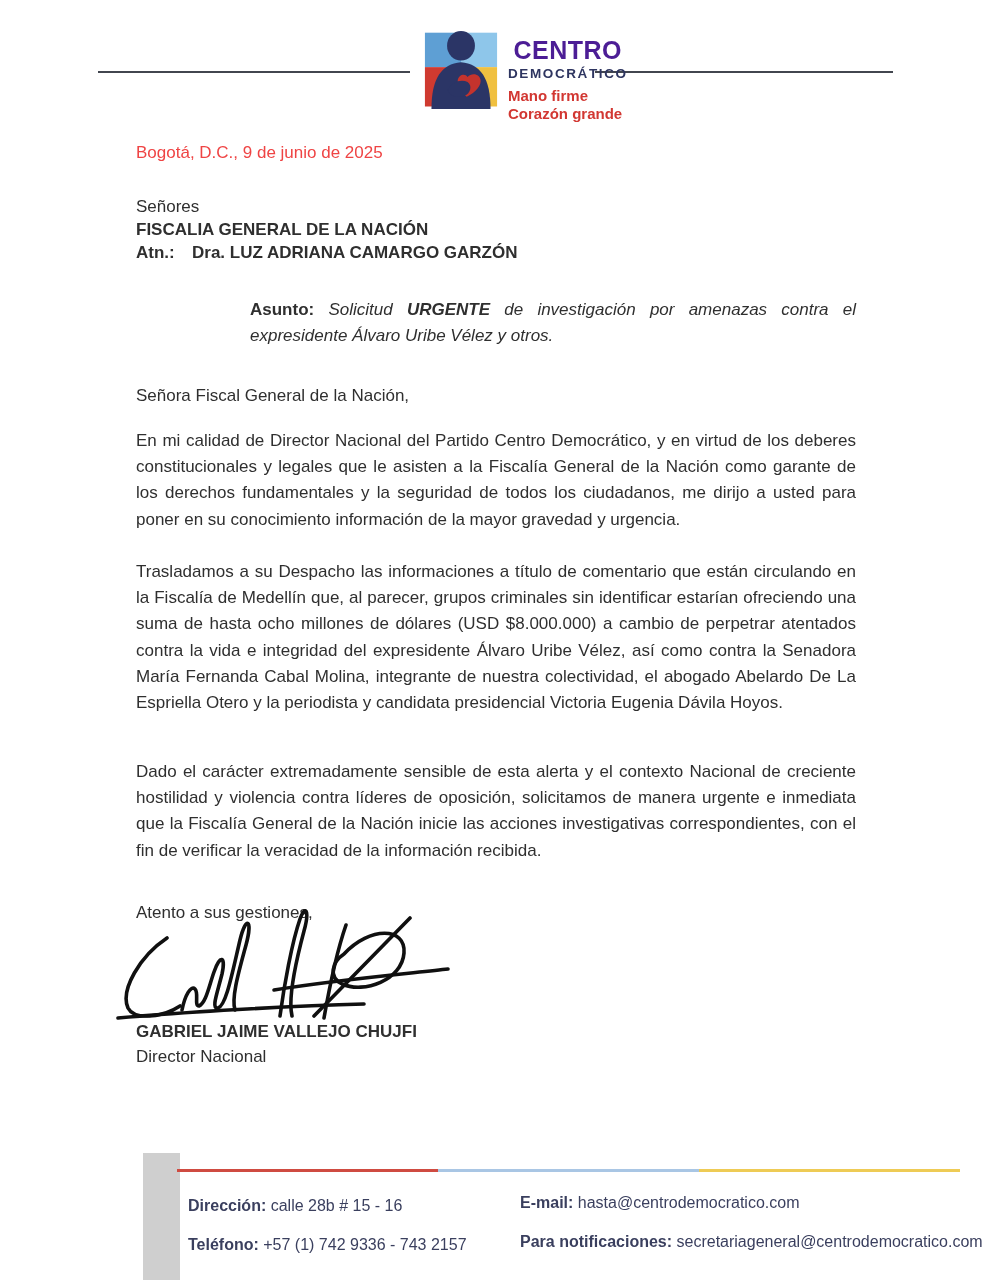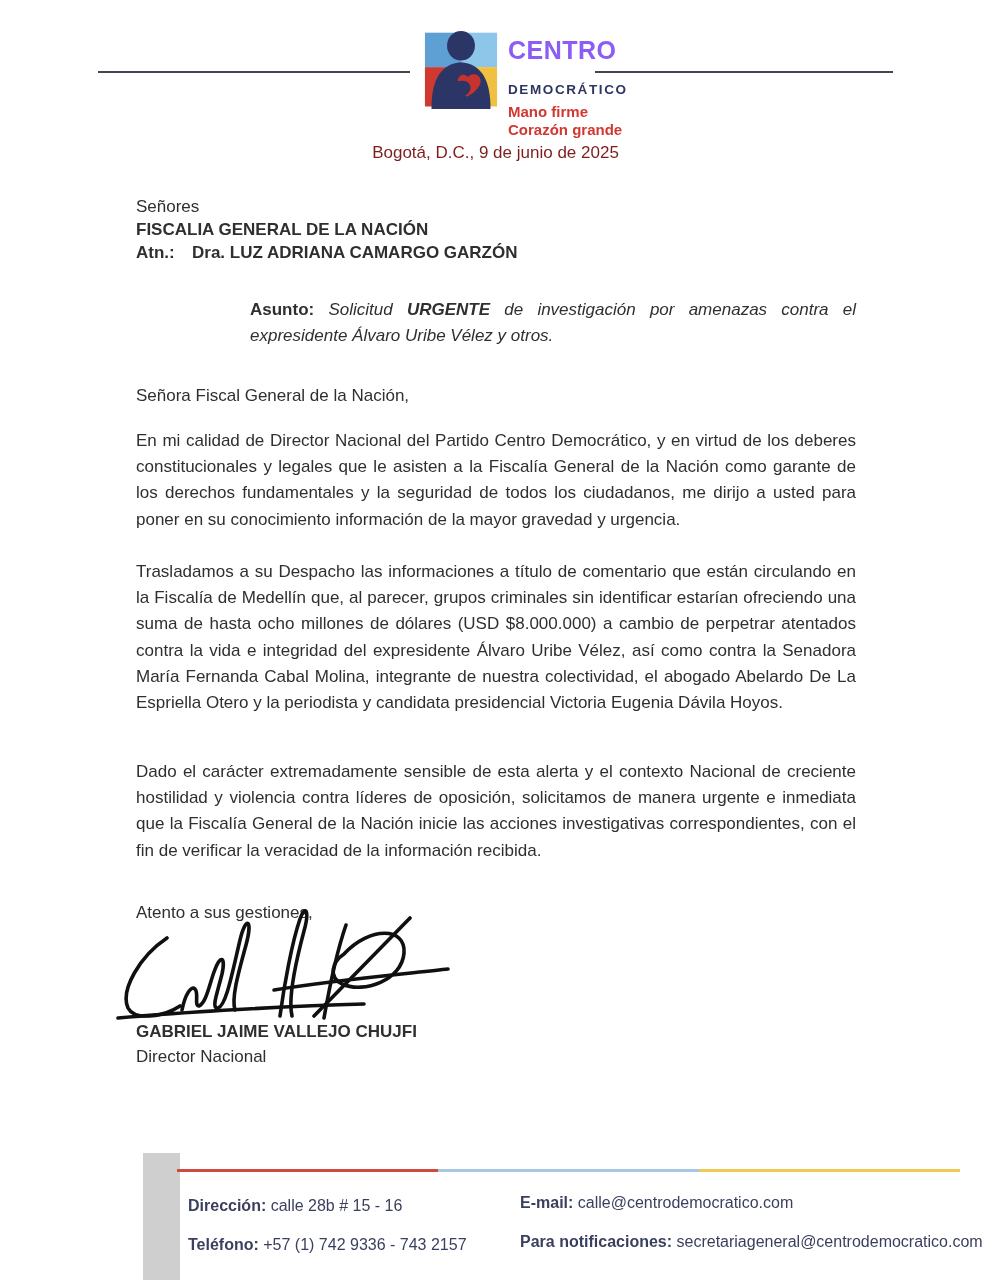--- a/index.html
+++ b/index.html
@@ -11,25 +11,25 @@
     color:#2f2f2f;
     overflow:hidden;
     margin:0 auto;
   }
   
   .rule{position:absolute;height:2px;background:#42464f;top:71px;}
   .rule.left{left:98px;width:312px;}
   .rule.right{left:595px;width:298px;}
   .logo-icon{position:absolute;left:420px;top:31px;width:82px;height:78px;}
   .logo-text{position:absolute;left:508px;top:38px;line-height:1;}
-  .logo-name{font-size:25px;font-weight:800;color:#8b5cf6;letter-spacing:.5px;}
-  .logo-name2{font-size:13.5px;font-weight:800;color:#2e3560;letter-spacing:1.6px;margin-top:20px;}
+  .logo-name{font-size:25px;font-weight:800;color:#4c1d95;letter-spacing:.5px;text-align:center;}
+  .logo-name2{font-size:13.5px;font-weight:800;color:#2e3560;letter-spacing:1.6px;margin-top:4px;}
   .logo-slogan{font-size:15px;font-weight:700;color:#d23732;margin-top:6px;line-height:18px;}
   
-  .dateline{position:absolute;left:136px;top:143px;width:719px;text-align:center;font-size:17px;color:#7f1d1d;}
+  .dateline{position:absolute;left:136px;top:143px;width:719px;text-align:left;font-size:17px;color:#ef4444;}
   .recipient{position:absolute;left:136px;top:183px;font-size:17px;line-height:23px;margin-top:12px;}
   .recipient .bold{font-weight:700;}
   .atn-label{display:inline-block;width:56px;font-weight:700;}
   .indent{padding-left:56px;}
   .subject{position:absolute;left:250px;top:297px;width:606px;font-size:17px;line-height:26px;text-align:justify;}
   .subject .lbl{font-weight:700;font-style:normal;margin-top:48px;}
   .subject .it{font-style:italic;}
   .subject .urg{font-weight:700;font-style:italic;}
   .salutation{position:absolute;left:136px;top:386px;font-size:17px;}
   .para{position:absolute;left:136px;width:720px;font-size:17px;line-height:26.2px;text-align:justify;color:#2f2f2f;}
@@ -142,21 +142,21 @@
     </div>
     <div>
       <b>Teléfono:</b>
       <span>+57 (1) 742 9336 - 743 2157</span>
     </div>
   </div>
 
   <div class="footer-col right">
     <div>
       <b>E-mail:</b>
-      <span>calle@centrodemocratico.com</span>
+      <span>hasta@centrodemocratico.com</span>
     </div>
     <div>
       <b>Para notificaciones:</b>
       <span>secretariageneral@centrodemocratico.com</span>
     </div>
   </div>
 
 </div>
 
 </body></html>

